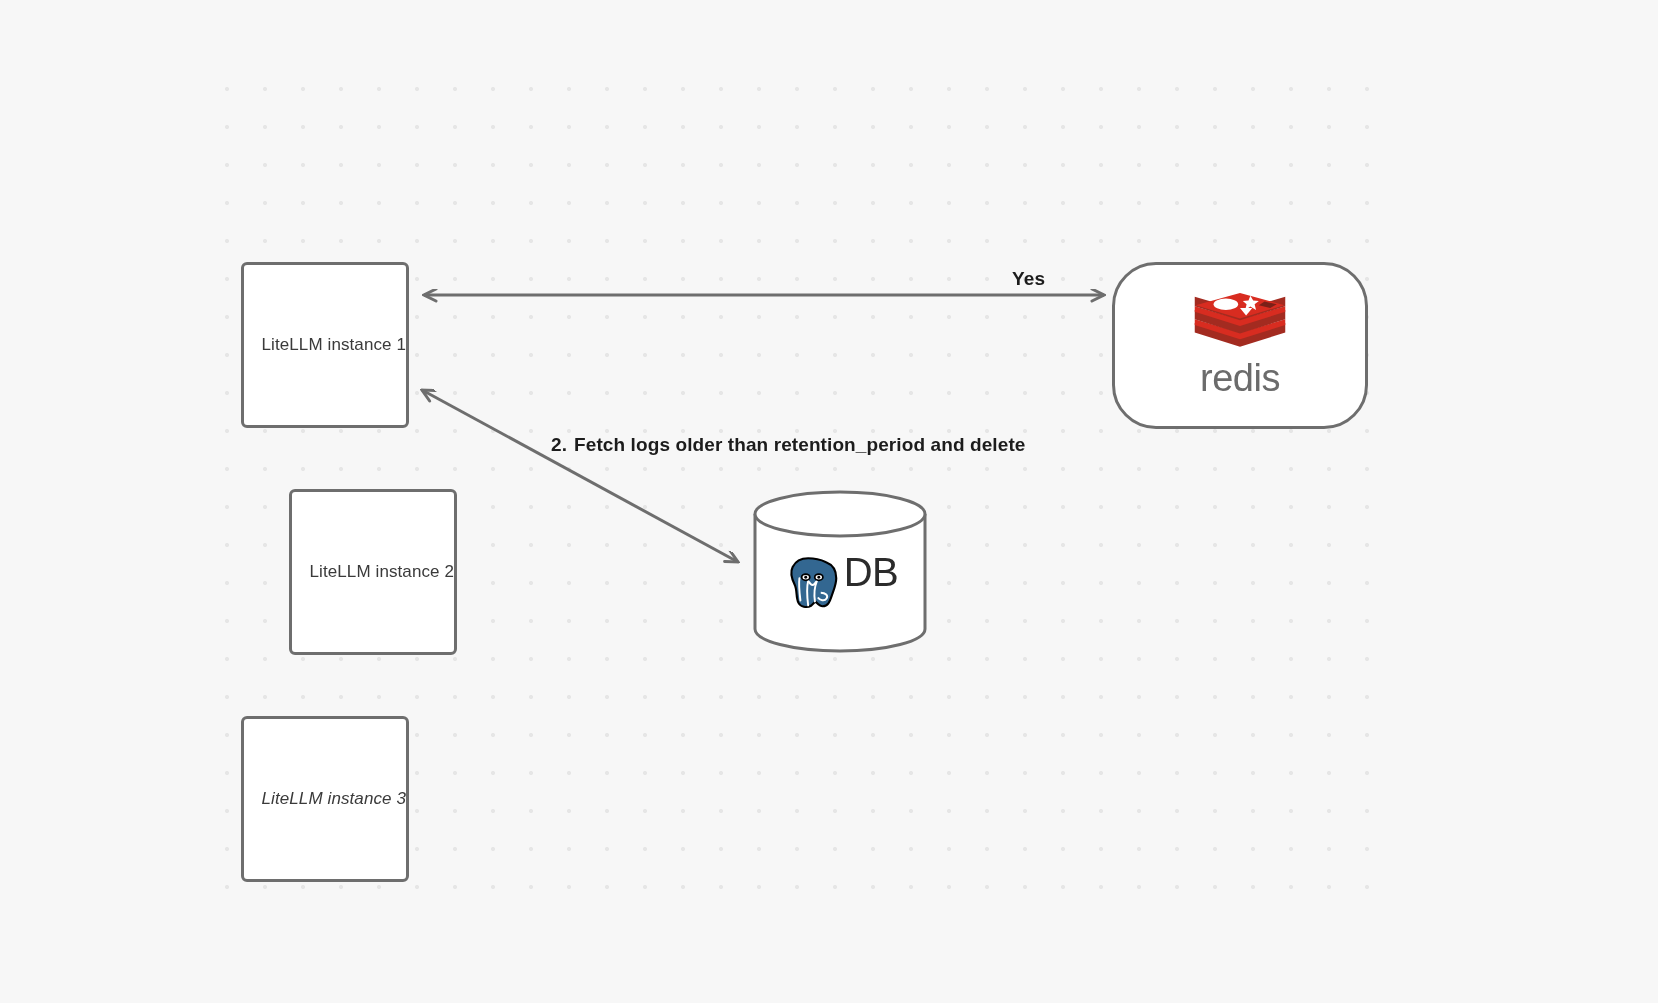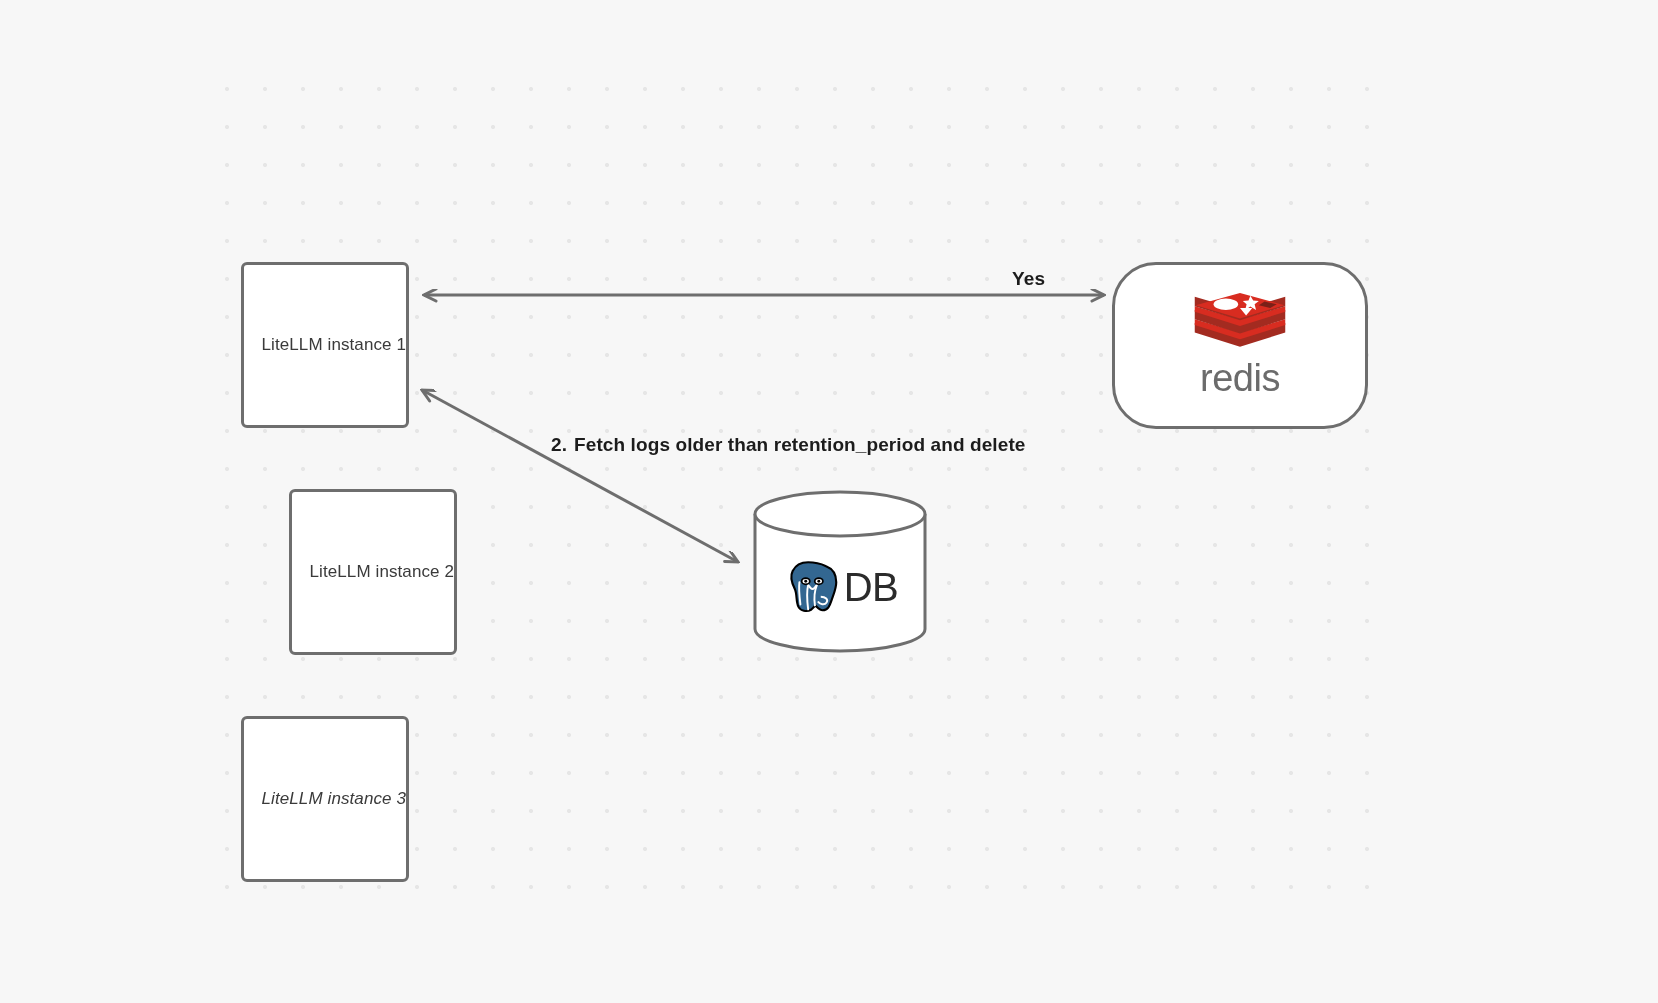--- a/index.html
+++ b/index.html
@@ -73,21 +73,21 @@
     height: 163px;
   }
   #db-cylinder { position: absolute; left: 0; top: 0; }
   #db-content {
     position: absolute;
     left: 0;
     top: 62px;
     width: 176px;
     height: 70px;
     display: flex;
-    align-items: center;
+    align-items: flex-start;
     justify-content: center;
     gap: 0px;
   }
   #pg-elephant { width: 62px; height: 62px; display: block; }
   #db-text {
     font-size: 40px;
     color: #2b2b2b;
     font-family: "Liberation Sans", sans-serif;
     letter-spacing: -0.5px;
     line-height: 1;

